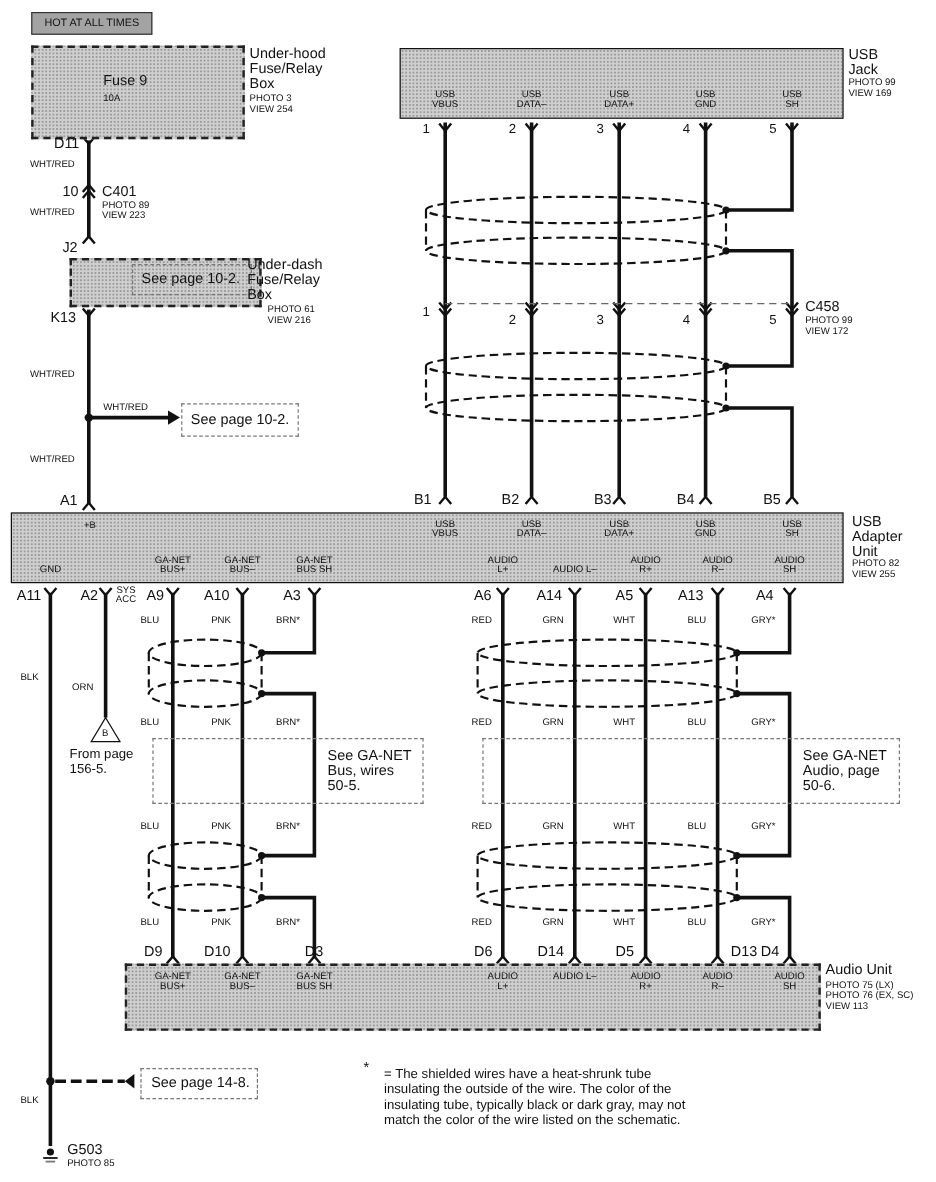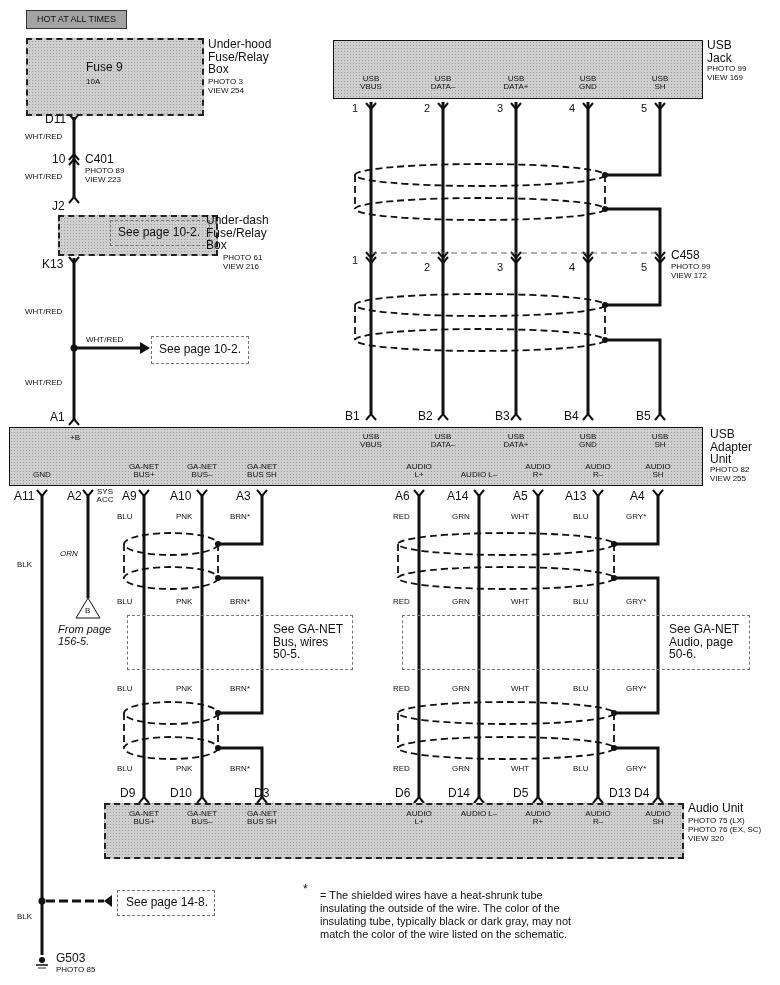--- a/index.html
+++ b/index.html
@@ -357,23 +357,23 @@
 <div class="t s12" style="left:122px;top:490px;">A9</div>
 <div class="t s12" style="left:170px;top:490px;">A10</div>
 <div class="t s12" style="left:236px;top:490px;">A3</div>
 <div class="t s12" style="left:395px;top:490px;">A6</div>
 <div class="t s12" style="left:447px;top:490px;">A14</div>
 <div class="t s12" style="left:513px;top:490px;">A5</div>
 <div class="t s12" style="left:565px;top:490px;">A13</div>
 <div class="t s12" style="left:630px;top:490px;">A4</div>
 
 <div class="t s7" style="left:17px;top:561px;">BLK</div>
-<div class="t s7" style="left:60px;top:550px;font-style:italic;">ORN</div>
+<div class="t s7" style="left:60px;top:569px;">ORN</div>
 <div class="t s7" style="left:85px;top:607px;">B</div>
-<div class="t s11 ml" style="left:58px;top:624px;font-style:italic;">
+<div class="t s11 ml" style="left:58px;top:624px;">
   <div>From page</div>
   <div>156-5.</div>
 </div>
 
 <div>
   <div class="t s7" style="left:117px;top:513px;">BLU</div>
   <div class="t s7" style="left:176px;top:513px;">PNK</div>
   <div class="t s7" style="left:230px;top:513px;">BRN*</div>
   <div class="t s7" style="left:393px;top:513px;">RED</div>
   <div class="t s7" style="left:452px;top:513px;">GRN</div>
@@ -463,21 +463,21 @@
     <div>R–</div>
   </div>
 <div class="t s7 c" style="left:658px;top:810px;">
     <div>AUDIO</div>
     <div>SH</div>
   </div>
 
 <div class="t s12" style="left:688px;top:802px;">Audio Unit</div>
 <div class="t s7" style="left:688px;top:817px;">PHOTO 75 (LX)</div>
 <div class="t s7" style="left:688px;top:826px;">PHOTO 76 (EX, SC)</div>
-<div class="t s7" style="left:688px;top:835px;">VIEW 320</div>
+<div class="t s7" style="left:688px;top:835px;">VIEW 113</div>
 
 <div class="ref" style="left:117px;top:890px;width:96px;height:24px;"></div>
 <div class="t s12" style="left:126px;top:896px;">See page 14-8.</div>
 <div class="t s7" style="left:17px;top:913px;">BLK</div>
 <div class="t s12" style="left:56px;top:952px;">G503</div>
 <div class="t s7" style="left:56px;top:966px;">PHOTO 85</div>
 
 <div class="t s12" style="left:303px;top:883px;">*</div>
 <div class="t s11" style="left:320px;top:889px;width:270px;white-space:normal;line-height:1.18;">= The shielded wires have a heat-shrunk tube insulating the outside of the wire.  The color of the insulating tube, typically black or dark gray, may not match the color of the wire listed on the schematic.</div>
 

